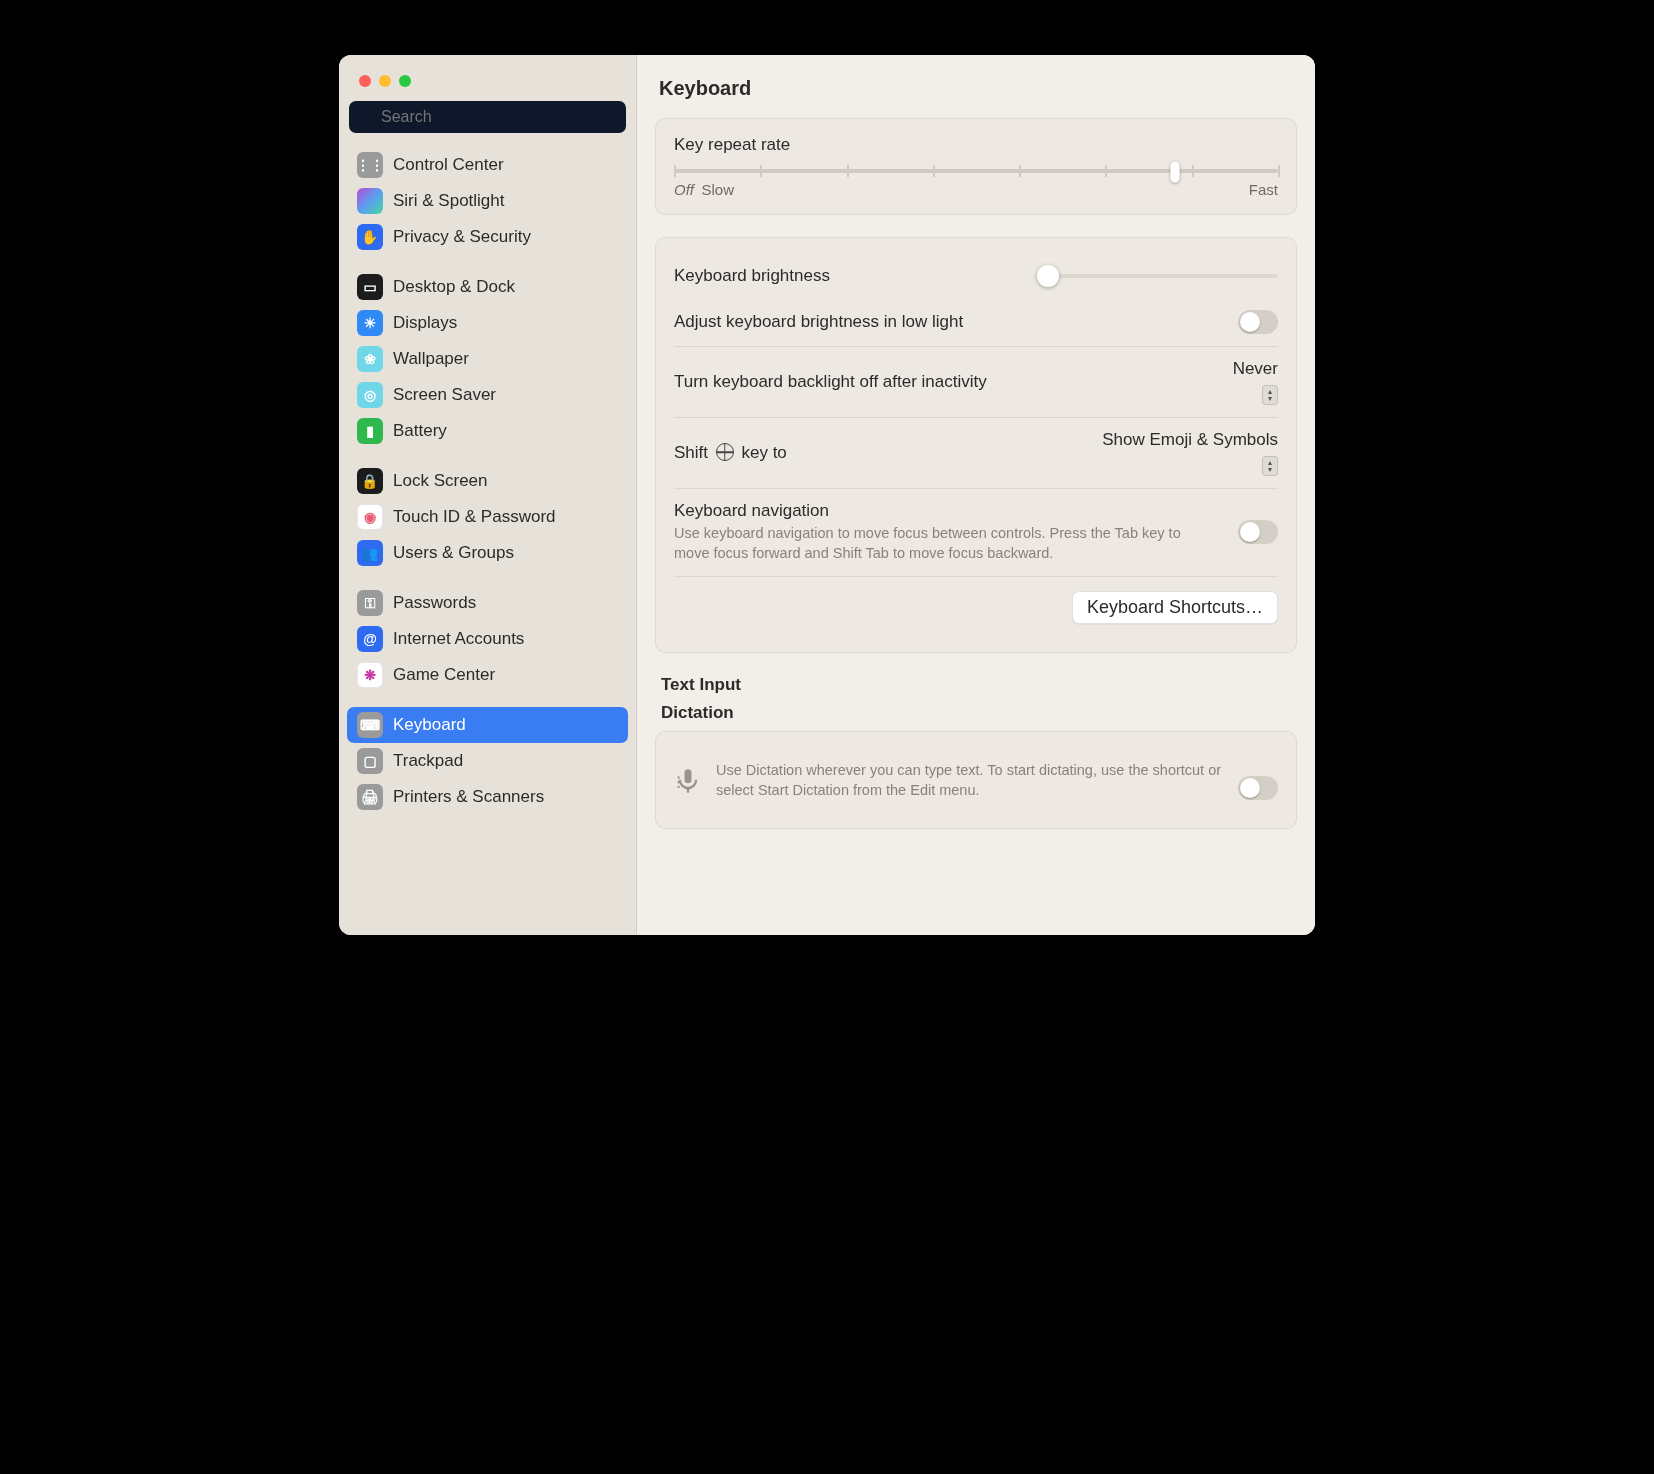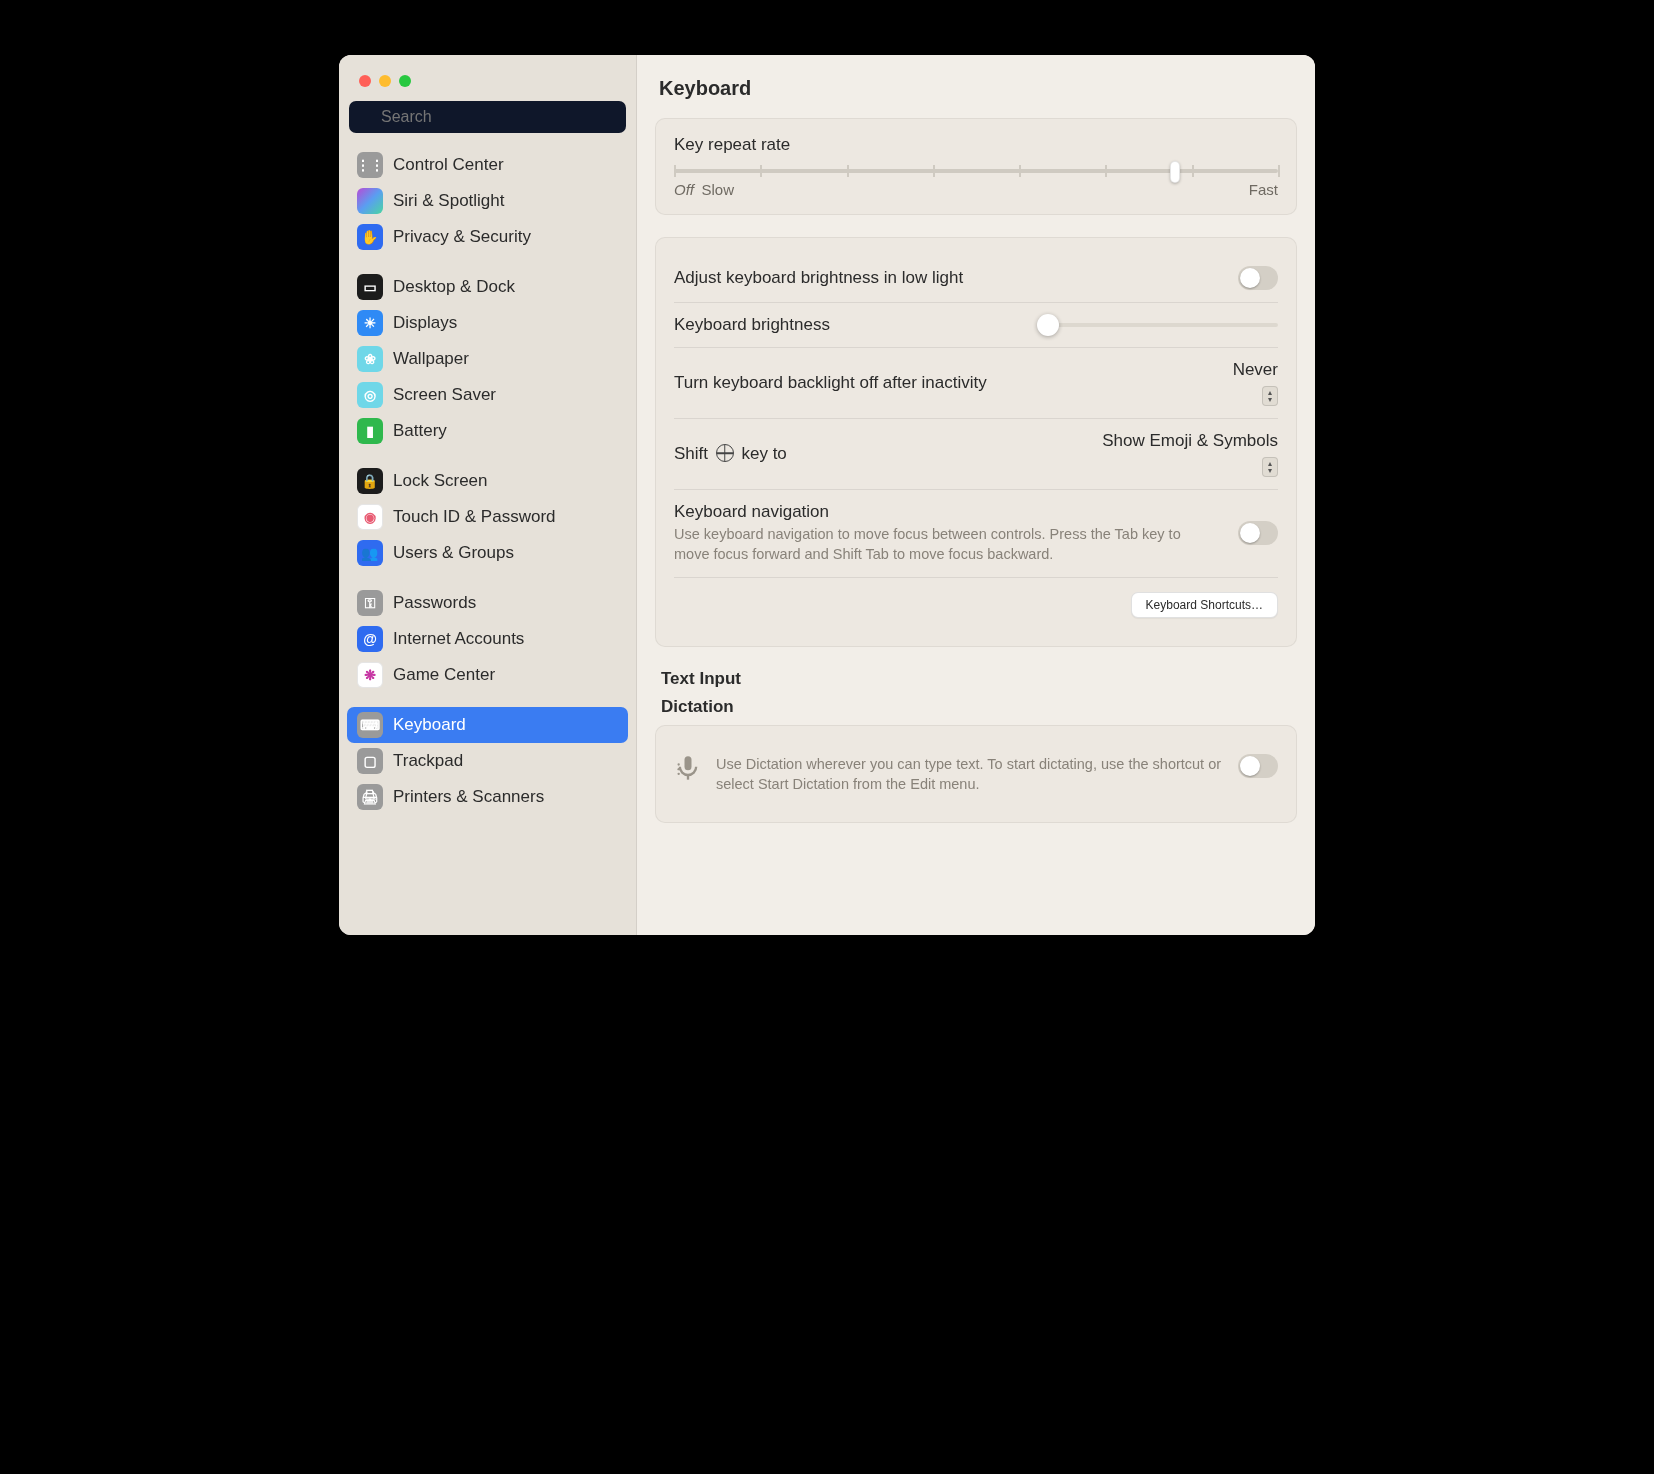--- a/index.html
+++ b/index.html
@@ -183,39 +183,39 @@
     border:1px solid rgba(0,0,0,.12);
     border-radius:4px;
     display:flex; flex-direction:column;
     align-items:center; justify-content:center;
     font-size:8px; line-height:7px; color:#555;
   }
   
   .btn {
     background:#fff; border:1px solid rgba(0,0,0,.12);
     border-radius:7px; padding:5px 14px;
-    font-size:12px; color:#2b2b2b;
+    font-size:18px; color:#2b2b2b;
     box-shadow:0 1px 1px rgba(0,0,0,.05);
     cursor:default;
   }
   .row.right { justify-content:flex-end; padding-top:14px; border-top:1px solid rgba(0,0,0,.08);}
   .row.right.notop { border-top:1px solid rgba(0,0,0,.08);}
   .muted { color:#8b857a; font-size:17px; margin-right:12px;}
   .globe {
     display:inline-flex; vertical-align:-3px;
     width:18px;height:18px;border:1.6px solid #444;border-radius:50%;
     position:relative; margin:0 3px;
   }
   .globe::before,.globe::after{content:"";position:absolute;background:#444;}
   .globe::before{left:50%;top:0;width:1.5px;height:100%;transform:translateX(-50%);}
   .globe::after{top:50%;left:0;height:1.5px;width:100%;transform:translateY(-50%);}
   .dict-icon {
     color:#9a948a; margin-right:14px; flex-shrink:0;
   }
-  .row.dict { align-items:flex-start; border-top:none; }
+  .row.dict { align-items:flex-end; border-top:none; }
   .row.dict .desc { margin-top:0; }
   .inline-value { display:flex; align-items:center;}
 </style>
 </head>
 <body>
 
 <div class="window">
 
   <div class="sidebar">
     <div class="traffic">
@@ -335,31 +335,31 @@
           <div class="slider-sub">
             <span style="flex:0 0 auto;font-style:italic;">Off</span>
             <span style="position:relative; left:-42%;">Slow</span>
             <span>Fast</span>
           </div>
         </div>
       </div>
     </div>
 
     <div class="panel">
+      <div class="row">
+        <div class="row-label">Keyboard brightness</div>
+        <div class="h-slider">
+          <div class="h-thumb" id="bright-thumb" style="left: 4%;"></div>
+        </div>
+      </div>
       <div class="row noborder">
         <div class="row-label">Adjust keyboard brightness in low light</div>
         <div class="toggle">
             <div class="toggle-knob"></div>
           </div>
-      </div>
-      <div class="row">
-        <div class="row-label">Keyboard brightness</div>
-        <div class="h-slider">
-          <div class="h-thumb" id="bright-thumb" style="left: 4%;"></div>
-        </div>
       </div>
       <div class="row">
         <div class="row-label">Turn keyboard backlight off after inactivity</div>
         <div class="popup">
           <span>Never</span>
           <span class="stepper">▴<br>▾</span>
         </div>
       </div>
       <div class="row">
         <div class="row-label">

